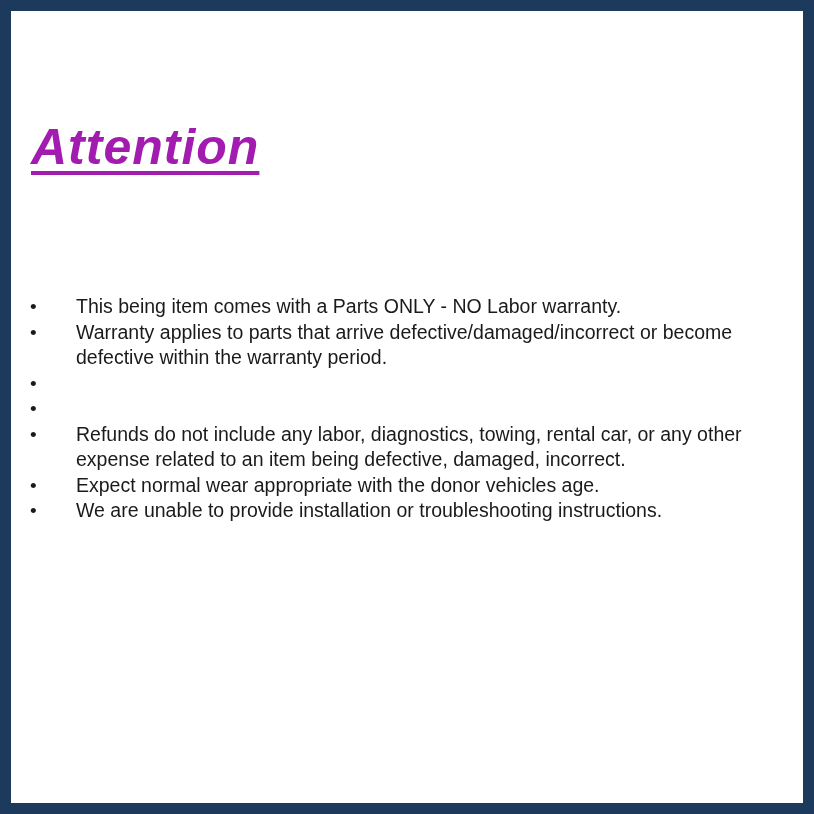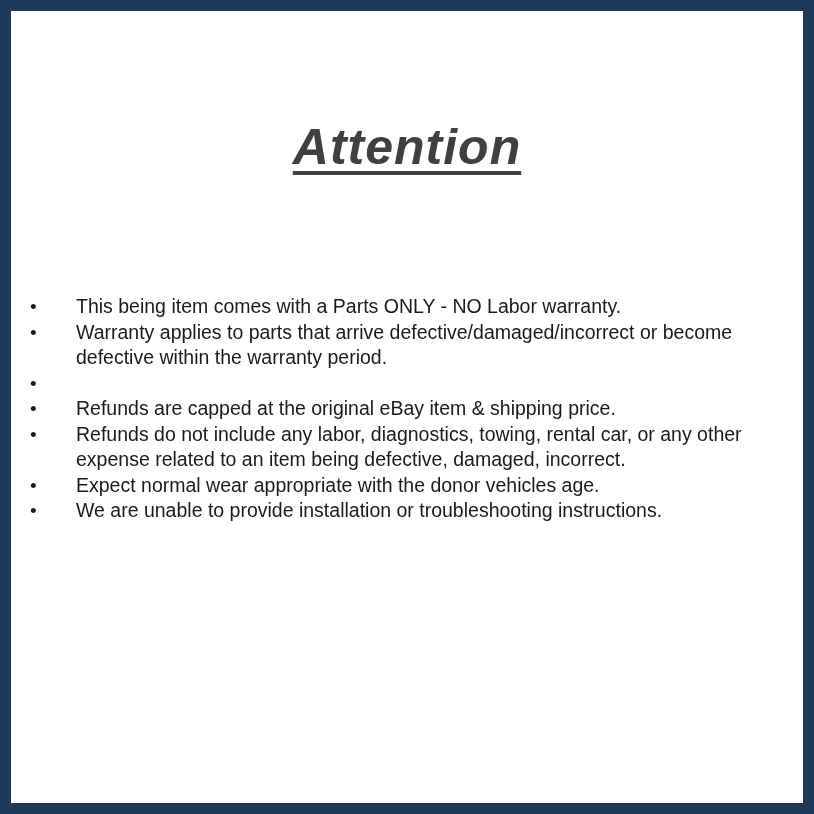--- a/index.html
+++ b/index.html
@@ -23,22 +23,22 @@
     position: relative;
   }
   #notice-inner {
     box-sizing: border-box;
     width: 100%;
     height: 100%;
     border: 2px solid #ffffff;
     padding: 0 18px;
   }
   #notice-title {
-    text-align: center;
-    color: #404040;
+    text-align: left;
+    color: #a21caf;
     font-family: "Liberation Sans", sans-serif;
     font-weight: bold;
     font-style: italic;
     font-size: 50px;
     letter-spacing: 1px;
     text-decoration: underline;
     text-decoration-thickness: 4px;
     text-underline-offset: 7px;
     margin: 0;
     padding-top: 107px;
@@ -89,21 +89,20 @@
       </li>
       <li class="notice-item">
         <span class="bullet-icon">•</span>
         <span class="notice-text">Warranty applies to parts that arrive defective/damaged/incorrect or become defective within the warranty period.</span>
       </li>
       <li class="notice-item">
         <span class="bullet-icon">•</span>
       </li>
       <li class="notice-item">
         <span class="bullet-icon">•</span>
-        <span class="notice-text">Refunds are capped at the original eBay item &amp; shipping price.</span>
       </li>
       <li class="notice-item">
         <span class="bullet-icon">•</span>
         <span class="notice-text">Refunds do not include any labor, diagnostics, towing, rental car, or any other expense related to an item being defective, damaged, incorrect.</span>
       </li>
       <li class="notice-item">
         <span class="bullet-icon">•</span>
         <span class="notice-text">Expect normal wear appropriate with the donor vehicles age.</span>
       </li>
       <li class="notice-item">

